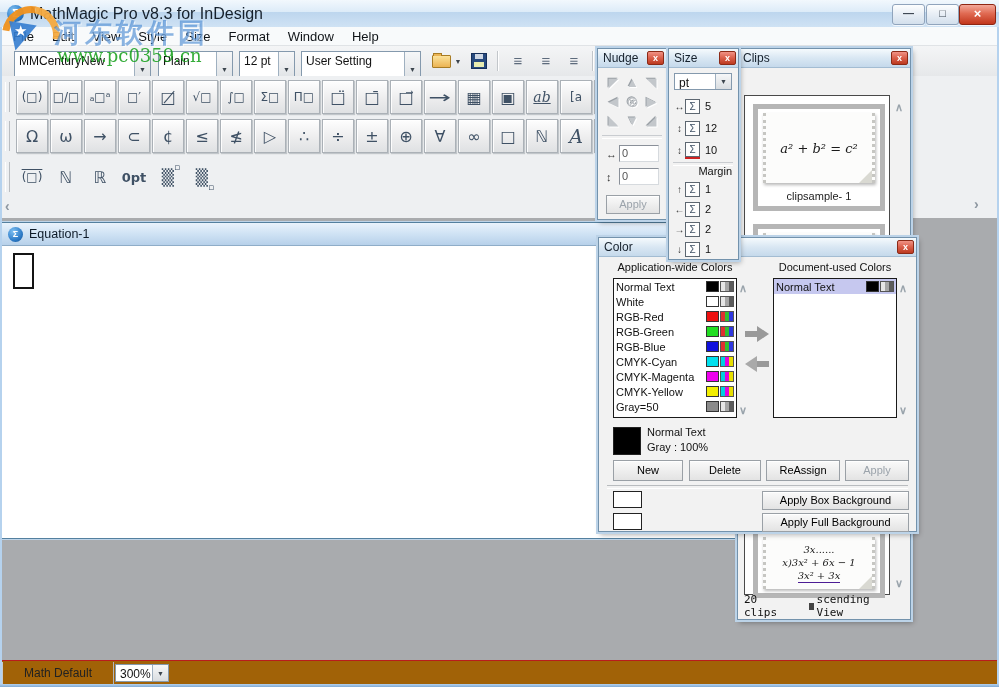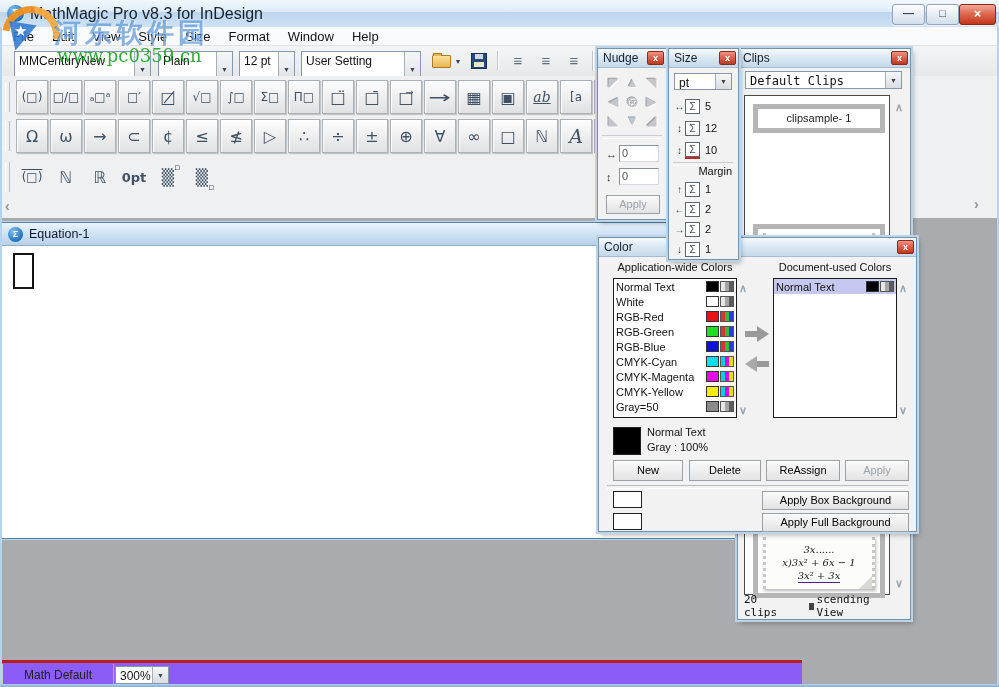--- a/index.html
+++ b/index.html
@@ -82,21 +82,21 @@
     background:linear-gradient(#eaf3fc,#cfe2f4 50%,#b7d1ea);
     border-bottom:1px solid #8fadc8;box-sizing:border-box}
   #eq-icon{left:6px;top:4px;width:15px;height:15px;border-radius:50%;
     background:radial-gradient(circle at 35% 30%,#7fc0f2,#2e7cc8 60%,#124f92);
     color:#fff;font-size:9px;font-weight:bold;text-align:center;line-height:15px}
   #eq-title-text{left:27px;top:0;height:32px;line-height:23px;font-size:12.5px;color:#0d1a28}
   #eq-client{left:0;top:23px;right:0;bottom:0;background:#fff}
   #eq-slot{left:11px;top:7px;width:17px;height:32px;border:2px solid #141414;background:#fff}
 
   
-  #statusbar{left:0;top:660px;width:802px;height:24px;background:#8b5cf6;border-top:3px solid #b91c1c}
+  #statusbar{left:0;top:660px;width:999px;height:24px;background:#a16207;border-top:1px solid #b91c1c}
   #status-style{left:2px;top:1px;width:110px;height:22px;border-left:1px solid #c6cace;
     border-right:1px solid #b3b7bb;text-align:center;line-height:22px;font-size:12px;color:#222}
   #zoom-dd{left:115px;width:54px;top:3px;height:18px}
   #frameL{left:0;top:27px;width:2px;height:657px;background:#b5d2ee;z-index:45}
   #frameR{left:997px;top:27px;width:2px;height:657px;background:#b5d2ee;z-index:45}
   #frameB{left:0;top:684px;width:999px;height:3px;background:linear-gradient(#b4d2ef,#82abd4);z-index:45}
 
   
   .pal{position:absolute;background:#f2f2f2;border:1px solid #7392ac;
     box-shadow:0 0 0 2px #bcd3e8,2px 3px 5px rgba(0,0,0,.3)}
@@ -431,26 +431,25 @@
         <span class="sval">1</span>
       </div>
     </div>
 </div>
 
 <div class="pal" id="pal-clips">
   <div class="pal-title">
     <span>Clips</span>
     <span class="pal-x">x</span>
   </div>
-  <div class="dd abs" id="clips-dd" style="top:22px">
-    <span class="dd-val mono">Default Clips</span>
-    <span class="dd-btn">▼</span>
-  </div>
   <div id="clips-list">
     <div class="clipcard" style="top:8px">
+      <div class="paper" style="height:70px">
+        <span class="formula">a² + b² = c²</span>
+      </div>
       <div class="clipcap">clipsample- 1</div>
     </div>
     <div class="clipcard" style="top:128px;height:296px">
       <div class="paper" style="height:270px"></div>
     </div>
     <div class="clipcard" style="top:432px">
       <div class="paper" style="height:48px;padding:2px 0">
         <span class="divline">3x......</span>
         <span class="divline">x)3x² + 6x − 1</span>
         <span class="divline u">3x² + 3x</span>

